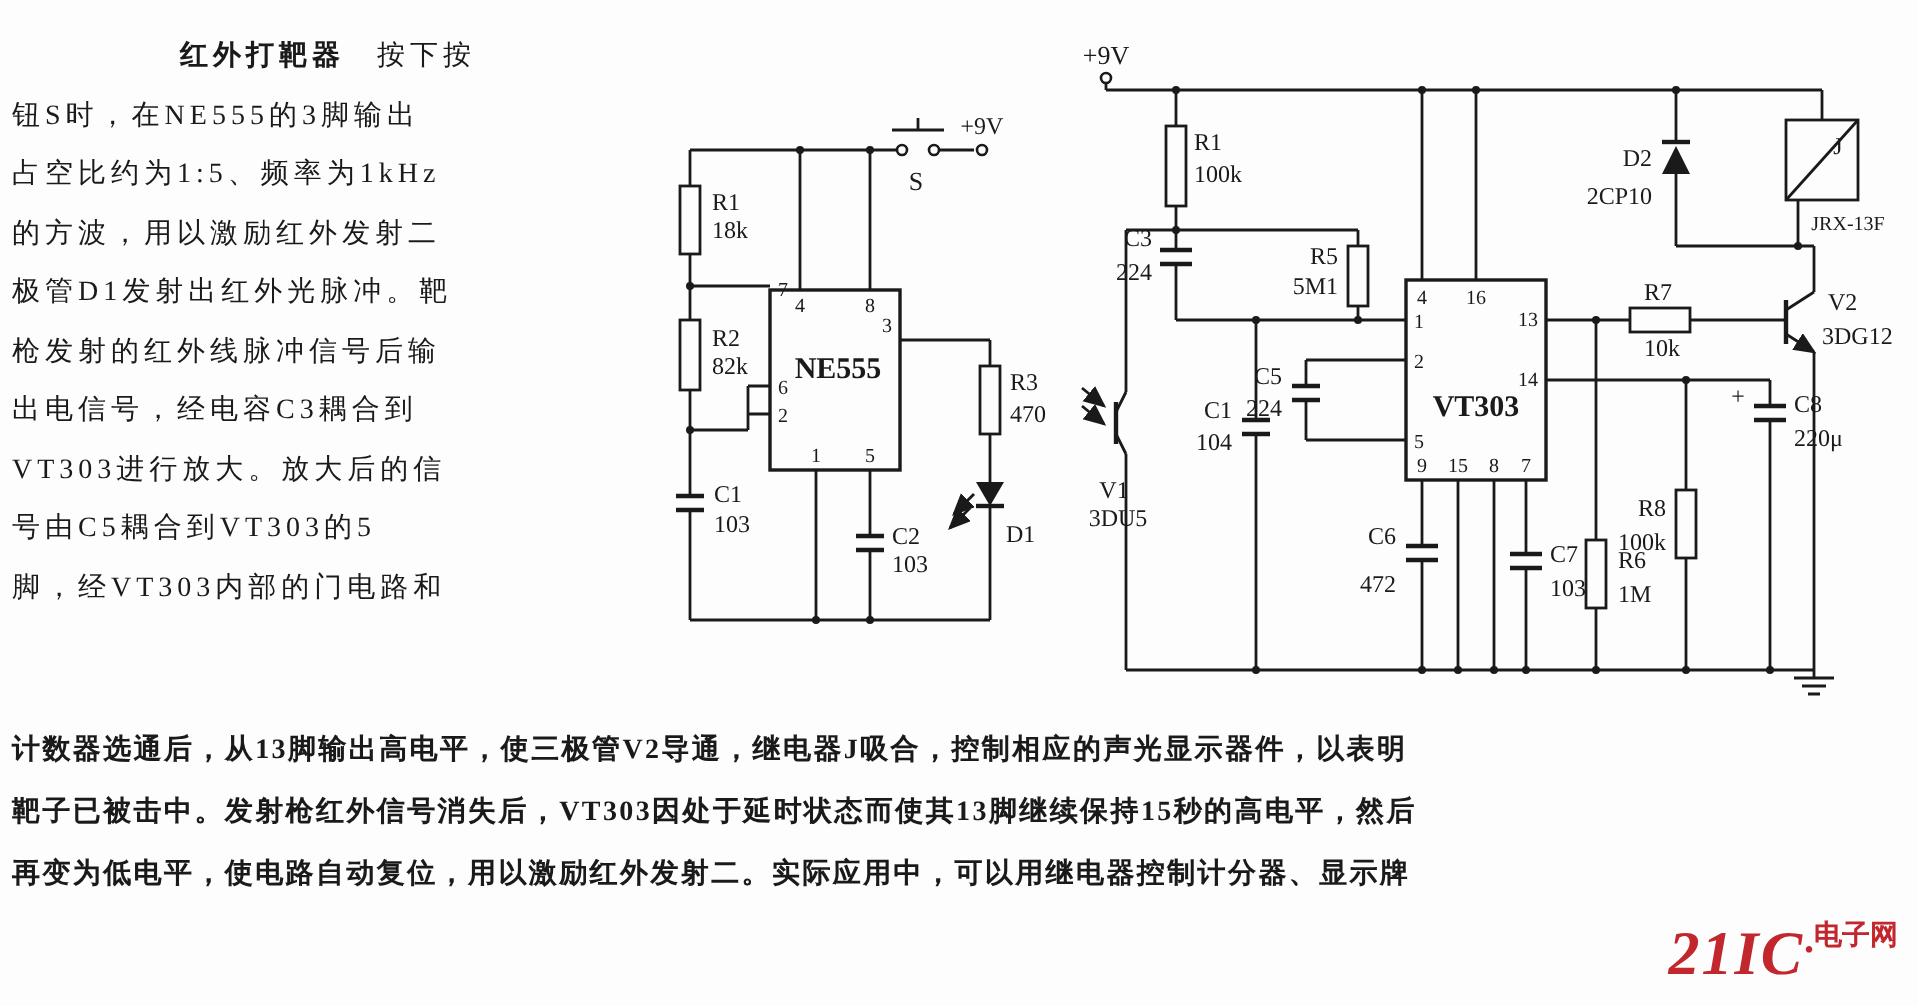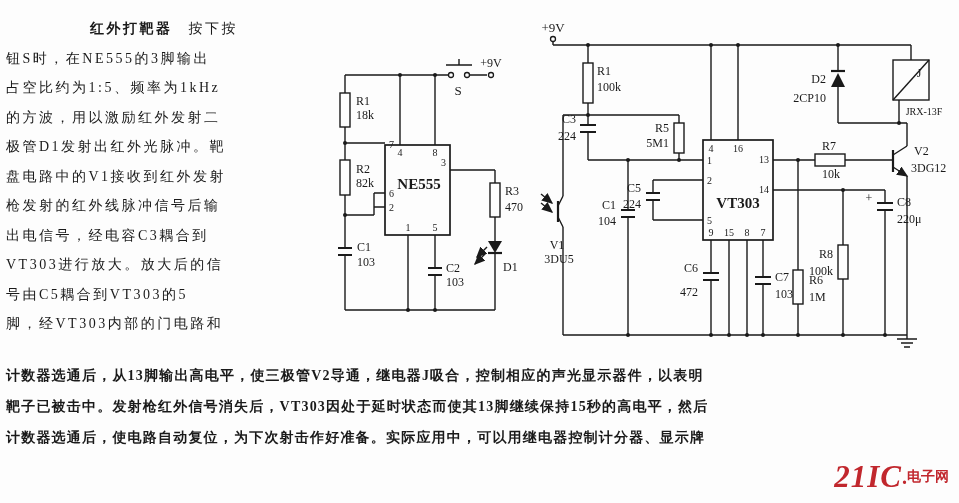--- a/index.html
+++ b/index.html
@@ -25,37 +25,36 @@
   svg .pin  { font-size:10px; }
   svg .icn  { font-size:15px; font-weight:bold; }
   svg .icn2 { font-size:13px; }
   svg .w    { stroke:#1a1a1a; stroke-width:1.4; fill:none; }
   svg .w2   { stroke:#1a1a1a; stroke-width:2.2; fill:none; }
   svg .box  { stroke:#1a1a1a; stroke-width:1.4; fill:none; }
   svg .icbox{ stroke:#1a1a1a; stroke-width:1.7; fill:none; }
   svg .term { stroke:#1a1a1a; stroke-width:1.3; fill:#fdfdfd; }
   svg .dot  { fill:#1a1a1a; }
   svg .fill { fill:#1a1a1a; }
-  .watermark { position:absolute; right:10px; bottom:8px; color:#c1272d; display:flex; align-items:center; }
+  .watermark { position:absolute; right:10px; bottom:8px; color:#c1272d; display:flex; align-items:flex-start; }
   .wm-brand { font-size:31px; font-weight:bold; font-style:italic; letter-spacing:1px; }
   .wm-dot { font-size:20px; font-weight:bold; }
   .wm-suffix { font-size:14px; font-weight:bold; }
 </style>
 </head>
 <body>
 
 <div class="page">
 
   <div class="left-col">
     <div class="tline first"><span class="ttl">红外打靶器</span><span>按下按</span></div>
     <div class="tline">钮S时，在NE555的3脚输出</div>
     <div class="tline">占空比约为1:5、频率为1kHz</div>
     <div class="tline">的方波，用以激励红外发射二</div>
     <div class="tline">极管D1发射出红外光脉冲。靶</div>
-    <div class="tline">盘电路中的V1接收到红外发射</div>
     <div class="tline">枪发射的红外线脉冲信号后输</div>
     <div class="tline">出电信号，经电容C3耦合到</div>
     <div class="tline">VT303进行放大。放大后的信</div>
     <div class="tline">号由C5耦合到VT303的5</div>
     <div class="tline">脚，经VT303内部的门电路和</div>
   </div>
 
   <svg class="c1" width="205" height="290" viewBox="0 0 205 290">
     <defs>
       <marker id="arrA" markerWidth="9" markerHeight="9" refX="7" refY="3.5" orient="auto">
@@ -261,21 +260,21 @@
       <text class="pin" x="391" y="110" text-anchor="middle">JRX-13F</text>
     </g>
     <g>
       <path class="w" d="M374,330 V334 M364,334 H384 M368,338 H380 M371,342 H377"></path>
     </g>
   </svg>
 
   <div class="bottom-col">
     <div class="bline">计数器选通后，从13脚输出高电平，使三极管V2导通，继电器J吸合，控制相应的声光显示器件，以表明</div>
     <div class="bline">靶子已被击中。发射枪红外信号消失后，VT303因处于延时状态而使其13脚继续保持15秒的高电平，然后</div>
-    <div class="bline">计数器选通后，使电路自动复位，为下次射击作好准备。实际应用中，可以用继电器控制计分器、显示牌</div>
+    <div class="bline">再变为低电平，使电路自动复位，用以激励红外发射二。实际应用中，可以用继电器控制计分器、显示牌</div>
   </div>
 
   <div class="watermark">
     <span class="wm-brand">21IC</span>
       <span class="wm-dot">.</span>
       <span class="wm-suffix">电子网</span>
   </div>
 
 </div>
 

